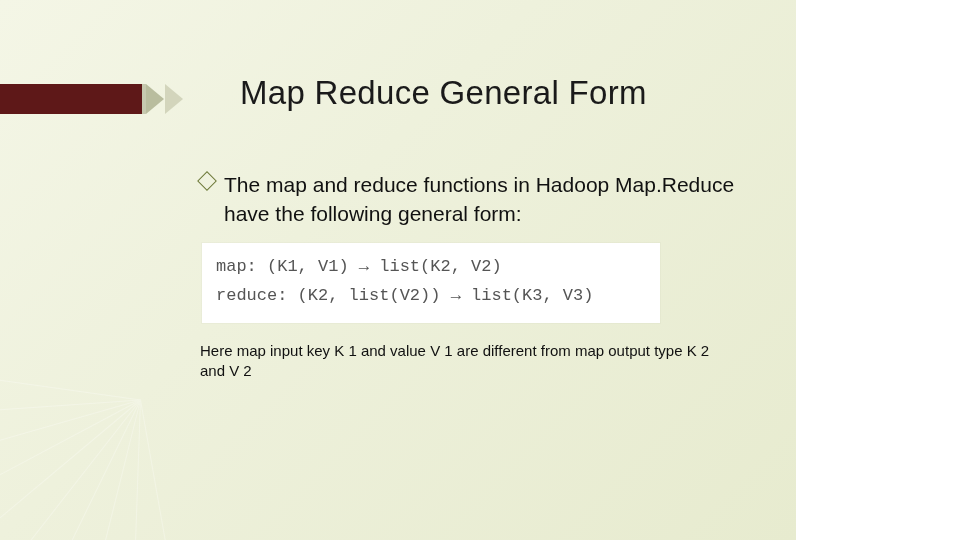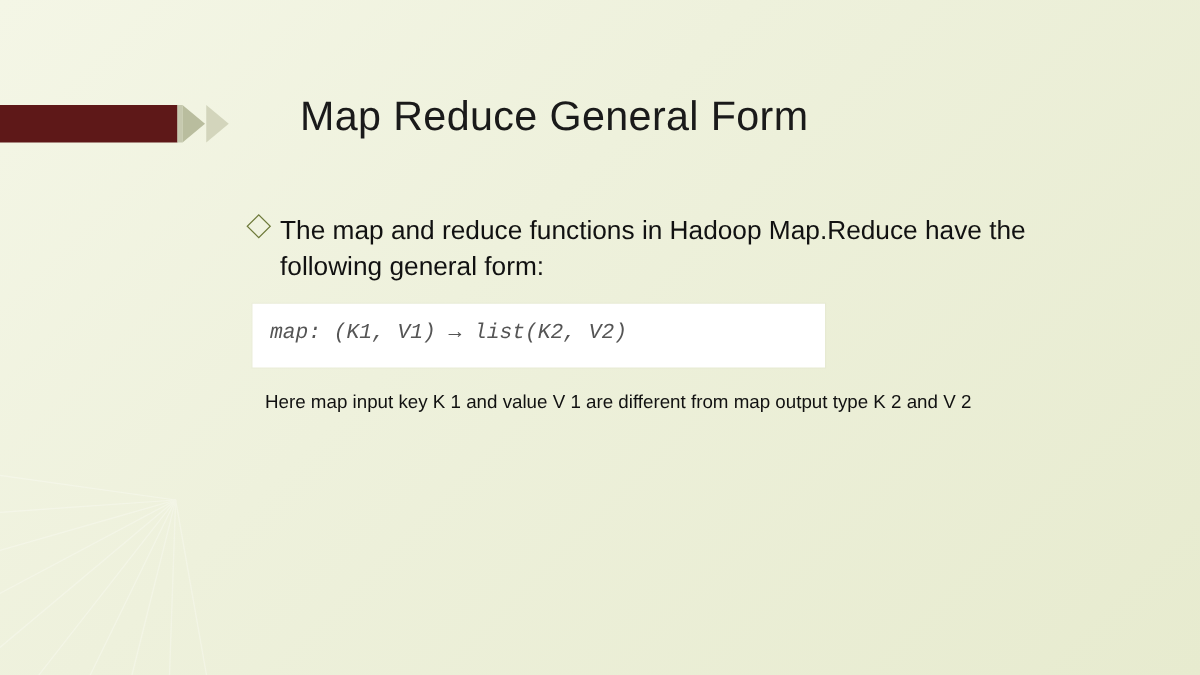--- a/index.html
+++ b/index.html
@@ -6,21 +6,21 @@
     margin: 0;
     padding: 0;
     width: 960px;
     height: 540px;
     overflow: hidden;
     font-family: Arial, Helvetica, sans-serif;
   }
 
   .slide {
     position: relative;
-    width: 960px;
+    width: 796px;
     height: 540px;
     background: linear-gradient(135deg, #f4f6e6 0%, #eef1dc 40%, #e7ebcf 100%);
   }
 
   
   .sunburst {
     position: absolute;
     left: -120px;
     bottom: -120px;
     width: 520px;
@@ -118,26 +118,25 @@
   .code-block {
     margin: 14px 0 18px 2px;
     background: #ffffff;
     padding: 10px 14px 12px 14px;
     width: 430px;
     font-family: Consolas, "Courier New", monospace;
     font-size: 17px;
     color: #555;
     line-height: 1.7;
     box-shadow: 0 0 0 1px rgba(0,0,0,0.02);
-    font-style: italic;
   }
 
   .para {
     font-size: 15px;
-    margin: 8px 0 14px 12px;
+    margin: 8px 0 14px 0;
     line-height: 1.35;
   }
 </style>
 </head>
 <body>
 
 <div class="slide">
 
   <div class="sunburst">
     <div class="ray" style="transform: rotate(-10deg);"></div>
@@ -164,19 +163,20 @@
 
   <div class="body">
 
     <div class="bullet-row">
       <span class="bullet-icon"></span>
       <span class="bullet-text">The map and reduce functions in Hadoop Map.Reduce have the following general form:</span>
     </div>
 
     <div class="code-block">
       <div>map: (K1, V1) → list(K2, V2)</div>
+      <div>reduce: (K2, list(V2)) → list(K3, V3)</div>
     </div>
 
     <div class="para">Here  map input key K 1 and value V 1 are different from map output type K 2 and V 2</div>
 
 
   </div>
 </div>
 
 </body></html>

